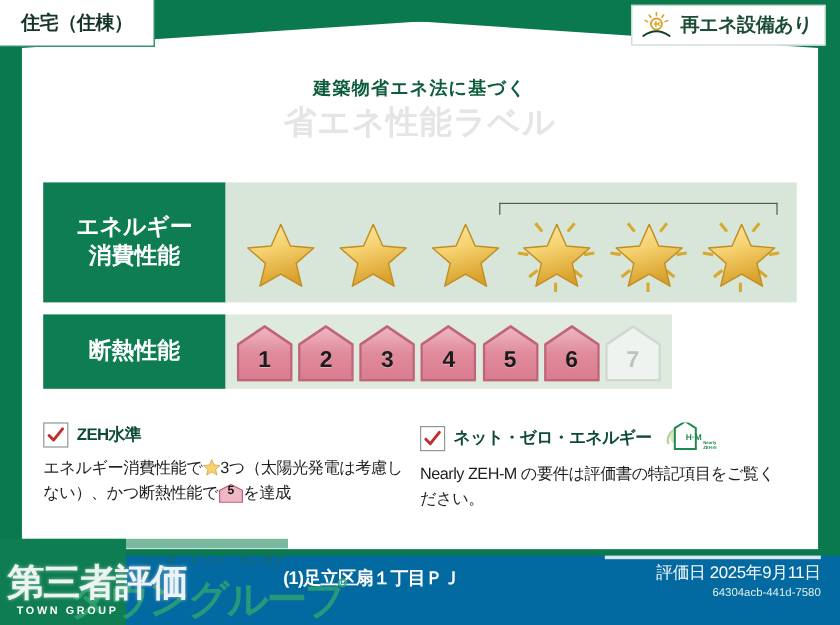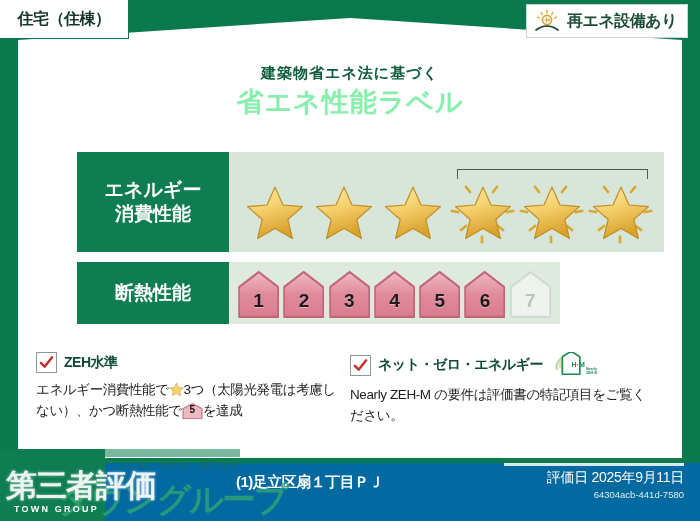--- a/index.html
+++ b/index.html
@@ -40,32 +40,32 @@
     z-index:3;
   }
 
   
   .sub-title{
     position:absolute;left:0;right:0;top:64px;text-align:center;
     font-size:15px;font-weight:bold;color:#0d5c3c;letter-spacing:1px;z-index:4;
   }
   .main-title{
     position:absolute;left:0;right:0;top:84px;text-align:center;
-    font-size:27px;font-weight:bold;color:#86efac;letter-spacing:1px;z-index:4;
+    font-size:27px;font-weight:bold;color:#e5e5e5;letter-spacing:1px;z-index:4;
   }
 
   
   .row{position:absolute;display:flex;align-items:stretch;z-index:4;}
   .row-energy{left:36px;top:152px;width:628px;height:100px;}
   .row-insul{left:36px;top:262px;width:524px;height:62px;}
 
   .row-label{
     background:#0f7d52;color:#ffffff;font-weight:bold;
     display:flex;flex-direction:column;align-items:center;justify-content:center;
-    letter-spacing:0px;line-height:1.25;margin-left:41px;
+    letter-spacing:0px;line-height:1.25;
   }
   .row-energy .row-label{width:152px;font-size:19px;}
   .row-insul  .row-label{width:152px;font-size:19px;}
 
   .row-body{
     flex:1;background:#d8e6d9;position:relative;
     display:flex;align-items:center;
   }
   .row-insul .row-body{background:#dfeadf;}
 

